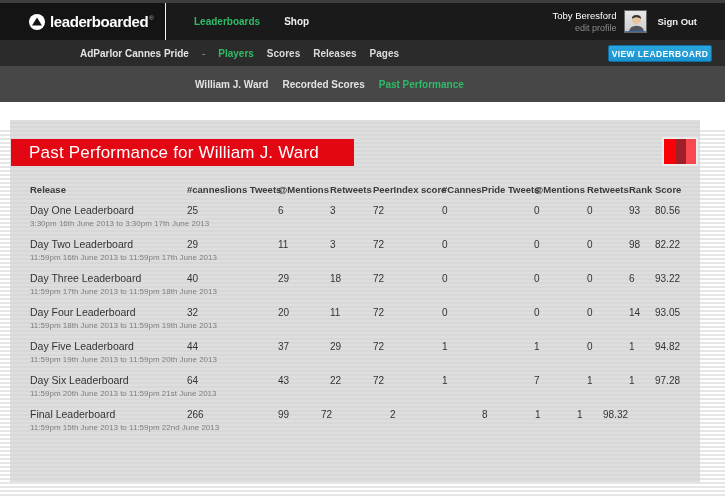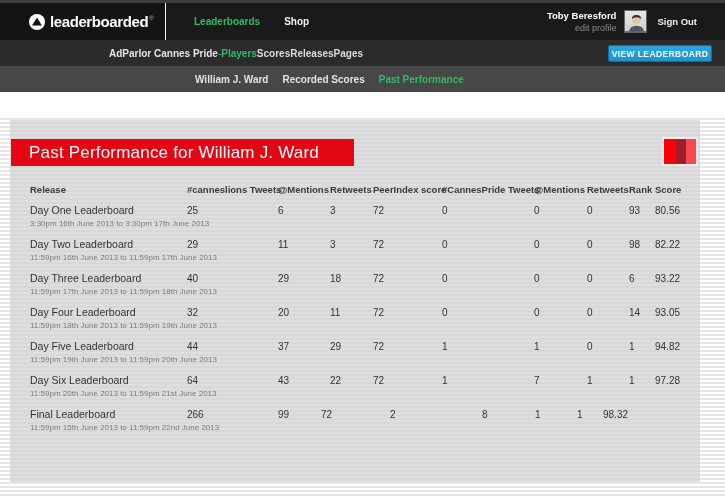--- a/index.html
+++ b/index.html
@@ -16,38 +16,38 @@
   .nav1 { height:37px; background:#1a1a1a; display:flex; align-items:stretch; position:relative; }
   .logo { width:166px; background:#141414; border-right:1px solid #fef9c3; display:flex; align-items:center; padding-left:29px; cursor:pointer; }
   .logo-icon { width:16px; height:16px; margin-right:5px; display:inline-flex; }
   .logo-text { color:#fff; font-size:15px; font-weight:bold; letter-spacing:-0.4px; }
   .logo-reg { color:#bbb; font-size:6px; vertical-align:top; margin-top:-7px; margin-left:1px; }
   .nav1-menu { display:flex; align-items:center; margin-left:28px; gap:24px; }
   .nav1-item { font-size:10px; font-weight:bold; color:#f0f0f0; cursor:pointer; text-decoration:none; }
   .nav1-item.active { color:#2fbb68; }
   .user-area { position:absolute; right:28px; top:0; height:100%; display:flex; align-items:center; }
   .user-names { text-align:right; margin-right:8px; }
-  .user-name { color:#fff; font-size:9.5px; font-weight:bold; cursor:pointer;margin-left:28px; }
+  .user-name { color:#fff; font-size:9.5px; font-weight:normal; cursor:pointer;margin-left:28px; }
   .edit-profile { color:#8a8a8a; font-size:9px; margin-top:2px; cursor:pointer; }
   .avatar { width:23px; height:23px; border:1px solid #666; margin-right:10px; cursor:pointer; overflow:hidden; background:#ddd; }
   .sign-out { color:#f0f0f0; font-size:9.5px; font-weight:bold; cursor:pointer; text-decoration:none; }
 
   
-  .nav2 { height:26px; background:#2b2b2b; display:flex; align-items:center; padding-left:109px; position:relative; }
+  .nav2 { height:26px; background:#2b2b2b; display:flex; align-items:center; padding-left:80px; gap:13px; position:relative; }
   .board-name { color:#e4e4e4; font-size:10px; font-weight:bold; cursor:pointer; }
   .dash { color:#9a9a9a; font-size:10px; }
   .nav2-item { color:#dcdcdc; font-size:10px; font-weight:bold; cursor:pointer; text-decoration:none; }
   .nav2-item.active { color:#2fbb68; }
   .view-btn { position:absolute; right:13px; top:5px; width:104px; height:17px;
     background:linear-gradient(180deg,#2aa6de 0,#1b93cf 100%); border:1px solid #0f6da3;
     color:#fff; font-family:"Liberation Sans",sans-serif; font-size:8.5px; font-weight:bold;
     letter-spacing:0.4px; border-radius:2px; cursor:pointer; }
 
   
-  .nav3 { height:26px; background:#474747; display:flex; align-items:center; padding-left:195px; gap:14px; }
+  .nav3 { height:36px; background:#474747; display:flex; align-items:center; padding-left:195px; gap:14px; }
   .nav3-item { color:#e2e2e2; font-size:10px; font-weight:bold; cursor:pointer; text-decoration:none; }
   .nav3-item.active { color:#2fbb68; }
 
   .white-gap { height:26px; background:#ffffff; }
 
   
   .panel { position:absolute; left:10px; top:120px; width:690px; height:362px;
     background: repeating-linear-gradient(180deg, #dedede 0 2px, #d8d8d8 2px 4px); }
   .banner { position:absolute; left:1px; top:19px; width:343px; height:27px;
     background:#e30613; display:flex; align-items:center; padding-left:18px; }

